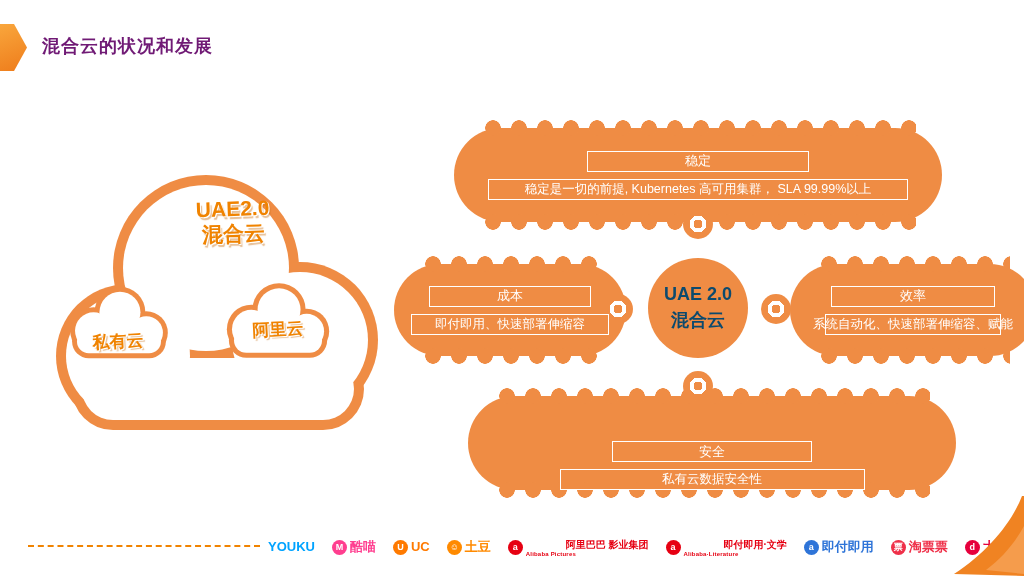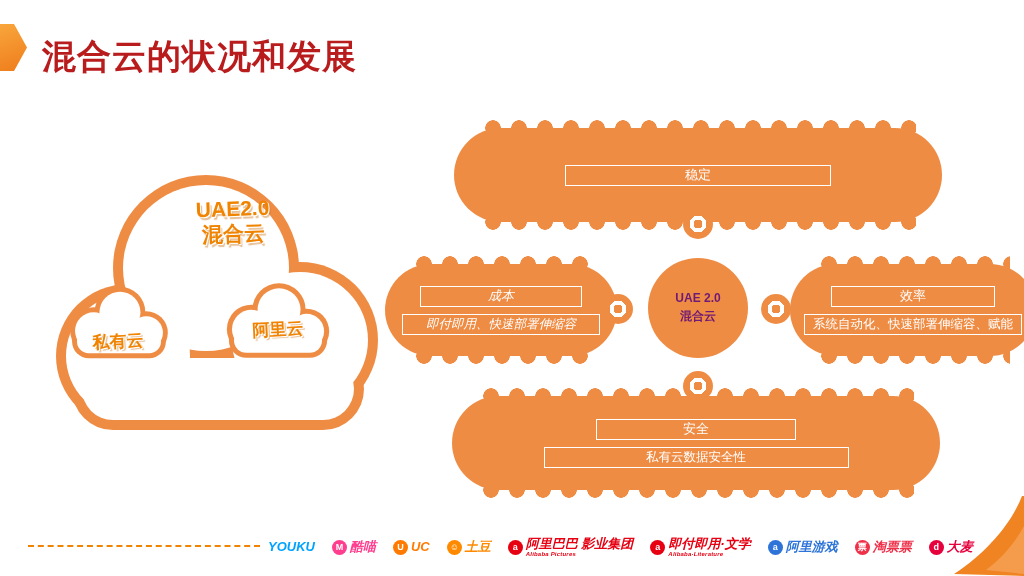--- a/index.html
+++ b/index.html
@@ -19,21 +19,21 @@
   }
 
   
   .chevron{
     position:absolute;left:0;top:24px;width:27px;height:47px;
     background:linear-gradient(160deg,#F9A63C,#EE7C1B);
     clip-path:polygon(0 0,52% 0,100% 50%,52% 100%,0 100%);
   }
   .page-title{
     position:absolute;left:42px;top:34px;
-    font-size:34px;font-weight:bold;color:#b91c1c;letter-spacing:1px;
+    font-size:18px;font-weight:bold;color:#701a75;letter-spacing:1px;
   }
 
   
   .big-cloud{position:absolute;left:28px;top:118px;width:352px;height:318px;}
   .cloud-title{
     position:absolute;left:158px;top:196px;width:150px;
     text-align:center;font-size:21px;font-weight:bold;color:#F08300;
     line-height:1.2;transform:rotate(-2deg);
     text-shadow:1px 1px 0 #fff,2px 3px 1px rgba(200,110,20,.45);
   }
@@ -57,27 +57,27 @@
   .blob::before{top:-8px;}
   .blob::after{bottom:-8px;}
   .node-box{
     position:relative;z-index:2;height:21px;
     display:flex;align-items:center;justify-content:center;
     border:1.5px solid #fff;color:#fff;font-size:13px;white-space:nowrap;
   }
   .node-desc{font-size:12.5px;}
 
   .blob-top{left:454px;top:128px;width:488px;height:94px;}
-  .blob-left{left:385px;top:264px;width:232px;height:92px;font-style:italic;}
+  .blob-left{left:394px;top:264px;width:232px;height:92px;}
   .blob-right{left:790px;top:264px;width:246px;height:92px;}
-  .blob-bottom{left:452px;top:396px;width:488px;height:94px;}
+  .blob-bottom{left:468px;top:396px;width:488px;height:94px;justify-content:flex-end;}
 
   .center-circle{
     position:absolute;left:648px;top:258px;width:100px;height:100px;border-radius:50%;
-    background:var(--blob);color:#701a75;font-weight:bold;font-size:12px;
+    background:var(--blob);color:#0c4a6e;font-weight:bold;font-size:18px;
     display:flex;flex-direction:column;align-items:center;justify-content:center;gap:3px;
     text-align:center;
   }
   .ring{
     position:absolute;width:30px;height:30px;border-radius:50%;
     background:radial-gradient(circle,var(--blob) 0 4.5px,#ffffff 4.5px 8.5px,var(--blob) 8.5px 15px);
   }
   .ring-top{left:683px;top:209px;}
   .ring-left{left:603px;top:294px;}
   .ring-right{left:761px;top:294px;}
@@ -90,23 +90,23 @@
   }
   .logo-strip{
     position:absolute;left:268px;top:533px;height:28px;
     display:flex;align-items:center;gap:17px;white-space:nowrap;
   }
   .logo{display:flex;align-items:center;gap:3px;font-weight:bold;font-size:13px;}
   .logo-icon{
     width:15px;height:15px;border-radius:50%;color:#fff;font-size:9px;font-weight:bold;
     display:flex;align-items:center;justify-content:center;flex:none;
   }
-  .logo-text{line-height:1.05;text-align:left;font-style:italic;}
+  .logo-text{line-height:1.05;text-align:left;}
   .logo-sub{display:block;font-size:6px;font-weight:600;letter-spacing:.2px;}
-  .logo-2line .logo-main{font-size:13px;}
+  .logo-2line .logo-main{font-size:10px;margin-left:40px;}
 
   .corner-deco{position:absolute;right:0;bottom:0;}
 </style>
 </head>
 <body>
 
 <div class="page">
 
   <div class="chevron"></div>
   <div class="page-title">混合云的状况和发展</div>
@@ -157,31 +157,32 @@
     <g fill="#ffffff">
       <circle cx="30" cy="52" r="19"></circle>
         <circle cx="57" cy="33" r="21"></circle>
         <circle cx="84" cy="54" r="17"></circle>
       <rect x="13" y="51" width="86" height="24" rx="12"></rect>
     </g>
   </svg>
   <div class="sub-cloud-label" style="left:226px;top:318px;width:104px">阿里云</div>
 
   <div class="blob blob-top">
-    <div class="node-box" style="width:266px">稳定</div>
+    <div class="node-box" style="width:222px">稳定</div>
+    <div class="node-box node-desc" style="width:420px">稳定是一切的前提, Kubernetes 高可用集群， SLA 99.99%以上</div>
   </div>
 
   <div class="blob blob-left">
     <div class="node-box" style="width:162px">成本</div>
     <div class="node-box node-desc" style="width:198px">即付即用、快速部署伸缩容</div>
   </div>
 
   <div class="blob blob-right">
     <div class="node-box" style="width:164px">效率</div>
-    <div class="node-box node-desc" style="width:218px">系统自动化、快速部署伸缩容、赋能</div>
+    <div class="node-box node-desc" style="width:176px">系统自动化、快速部署伸缩容、赋能</div>
   </div>
 
   <div class="blob blob-bottom">
     <div class="node-box" style="width:200px">安全</div>
     <div class="node-box node-desc" style="width:305px">私有云数据安全性</div>
   </div>
 
   <div class="center-circle">
     <div>UAE 2.0</div>
     <div>混合云</div>
@@ -220,21 +221,21 @@
     </span>
     <span class="logo logo-2line" style="color: rgb(230, 0, 18);">
       <span class="logo-icon" style="background: rgb(230, 0, 18);">a</span>
       <span class="logo-text">
         <span class="logo-main">即付即用·文学</span>
         <span class="logo-sub">Alibaba·Literature</span>
       </span>
     </span>
     <span class="logo" style="color: rgb(46, 116, 216);">
       <span class="logo-icon" style="background: rgb(46, 116, 216);">a</span>
-      <span class="logo-text"><span class="logo-main">阿里游戏</span></span>
+      <span class="logo-text"><span class="logo-main">即付即用</span></span>
     </span>
     <span class="logo" style="color: rgb(239, 48, 73);">
       <span class="logo-icon" style="background: rgb(239, 48, 73);">票</span>
       <span class="logo-text"><span class="logo-main">淘票票</span></span>
     </span>
     <span class="logo" style="color: rgb(230, 0, 60);">
       <span class="logo-icon" style="background: rgb(230, 0, 60);">d</span>
       <span class="logo-text"><span class="logo-main">大麦</span></span>
     </span>
     <span class="logo" style="color: rgb(255, 106, 0);">

